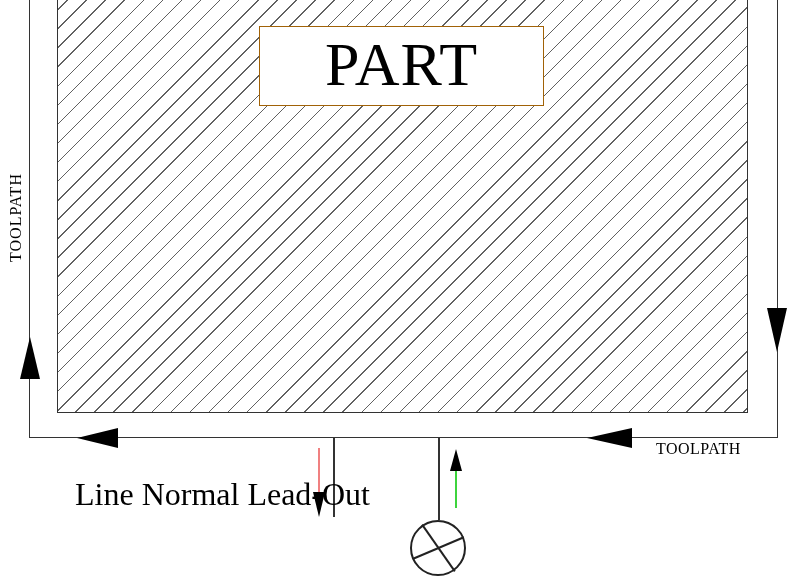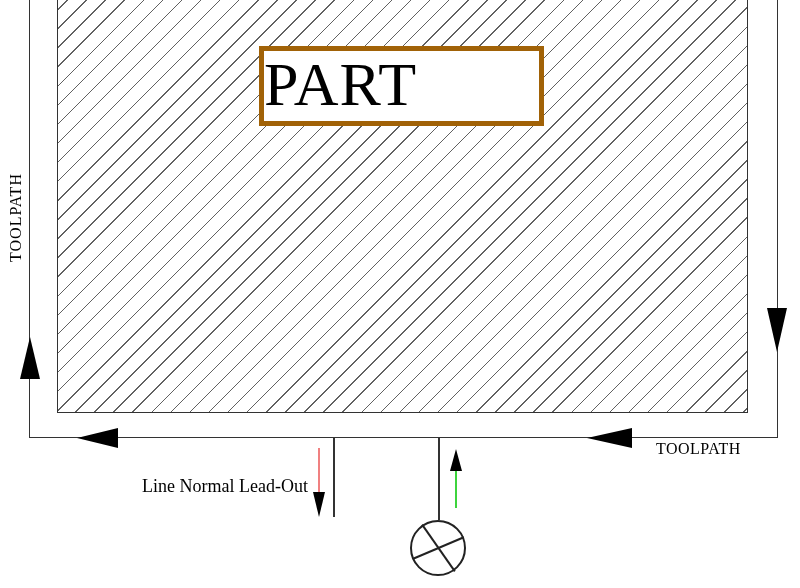--- a/index.html
+++ b/index.html
@@ -34,26 +34,25 @@
     background:
       repeating-linear-gradient(135deg,
         transparent 0px, transparent 12.5px,
         rgba(0,0,0,0.62) 12.5px, rgba(0,0,0,0.62) 13.5px);
   }
   .part-label-box {
     position: absolute;
     left: 259px; top: 26px;
     width: 285px; height: 80px;
     box-sizing: border-box;
-    border: 5px solid #a16207;
+    border: 1px solid #a16207;
     background: #fff;
     display: flex;
     align-items: center;
-    justify-content: flex-start;
-    margin-top: 20px;
+    justify-content: center;
   }
   .part-label-text {
     font-size: 62px;
     letter-spacing: 1px;
     line-height: 1;
     padding-bottom: 4px;
   }
   
   .toolpath-label-left {
     position: absolute;
@@ -114,21 +113,21 @@
     left: 313px; top: 492px;
     border-left: 6px solid transparent;
     border-right: 6px solid transparent;
     border-top: 25px solid #000;
   }
   .leadout-label {
     position: absolute;
     left: 75px; top: 476px;
     width: 233px;
     text-align: right;
-    font-size: 18px;
+    font-size: 32px;
     white-space: nowrap;
   }
   
   .leadin-path-line {
     position: absolute;
     left: 438px; top: 438px;
     width: 1.5px; height: 82px;
     background: #333;
   }
   .leadin-dir-line {

